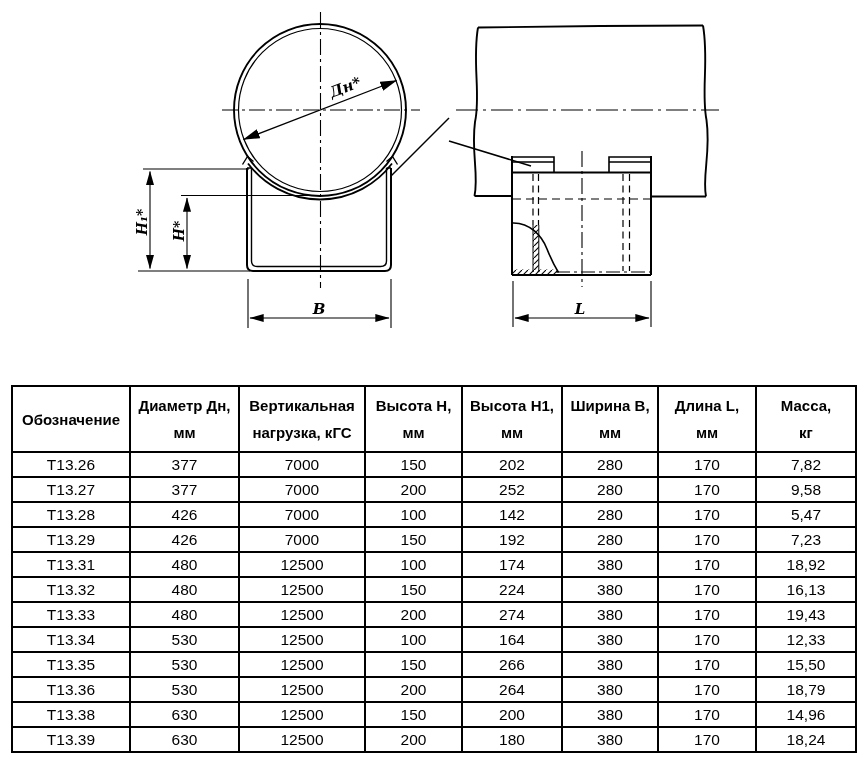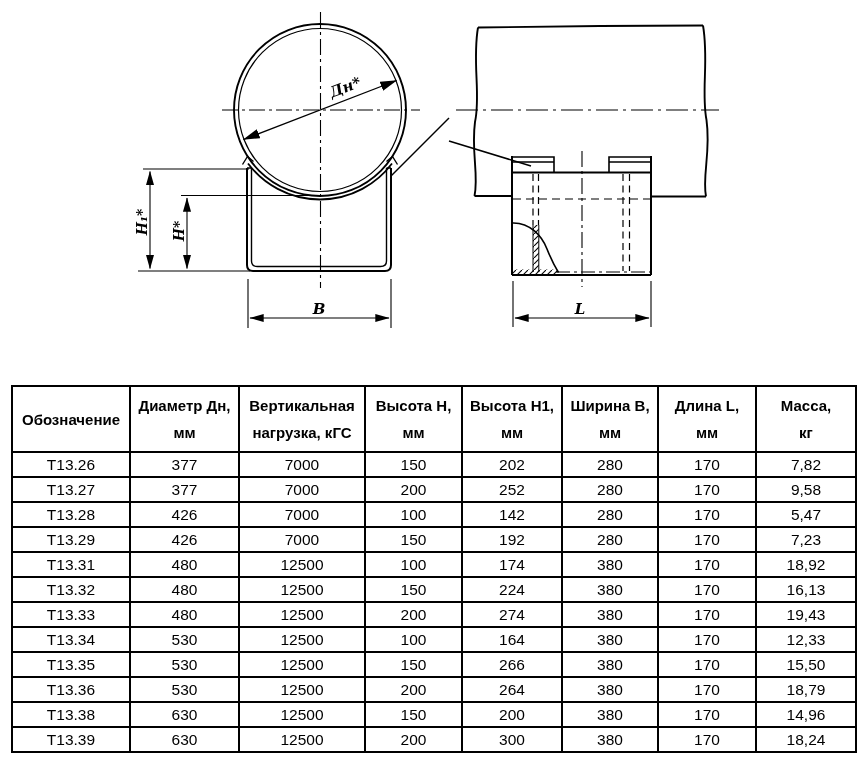--- a/index.html
+++ b/index.html
@@ -261,20 +261,20 @@
           <td>200</td>
           <td>380</td>
           <td>170</td>
           <td>14,96</td>
         </tr>
         <tr>
           <td>Т13.39</td>
           <td>630</td>
           <td>12500</td>
           <td>200</td>
-          <td>300</td>
+          <td>180</td>
           <td>380</td>
           <td>170</td>
           <td>18,24</td>
         </tr>
       </tbody>
   </table>
 </div>
 
 </body></html>

